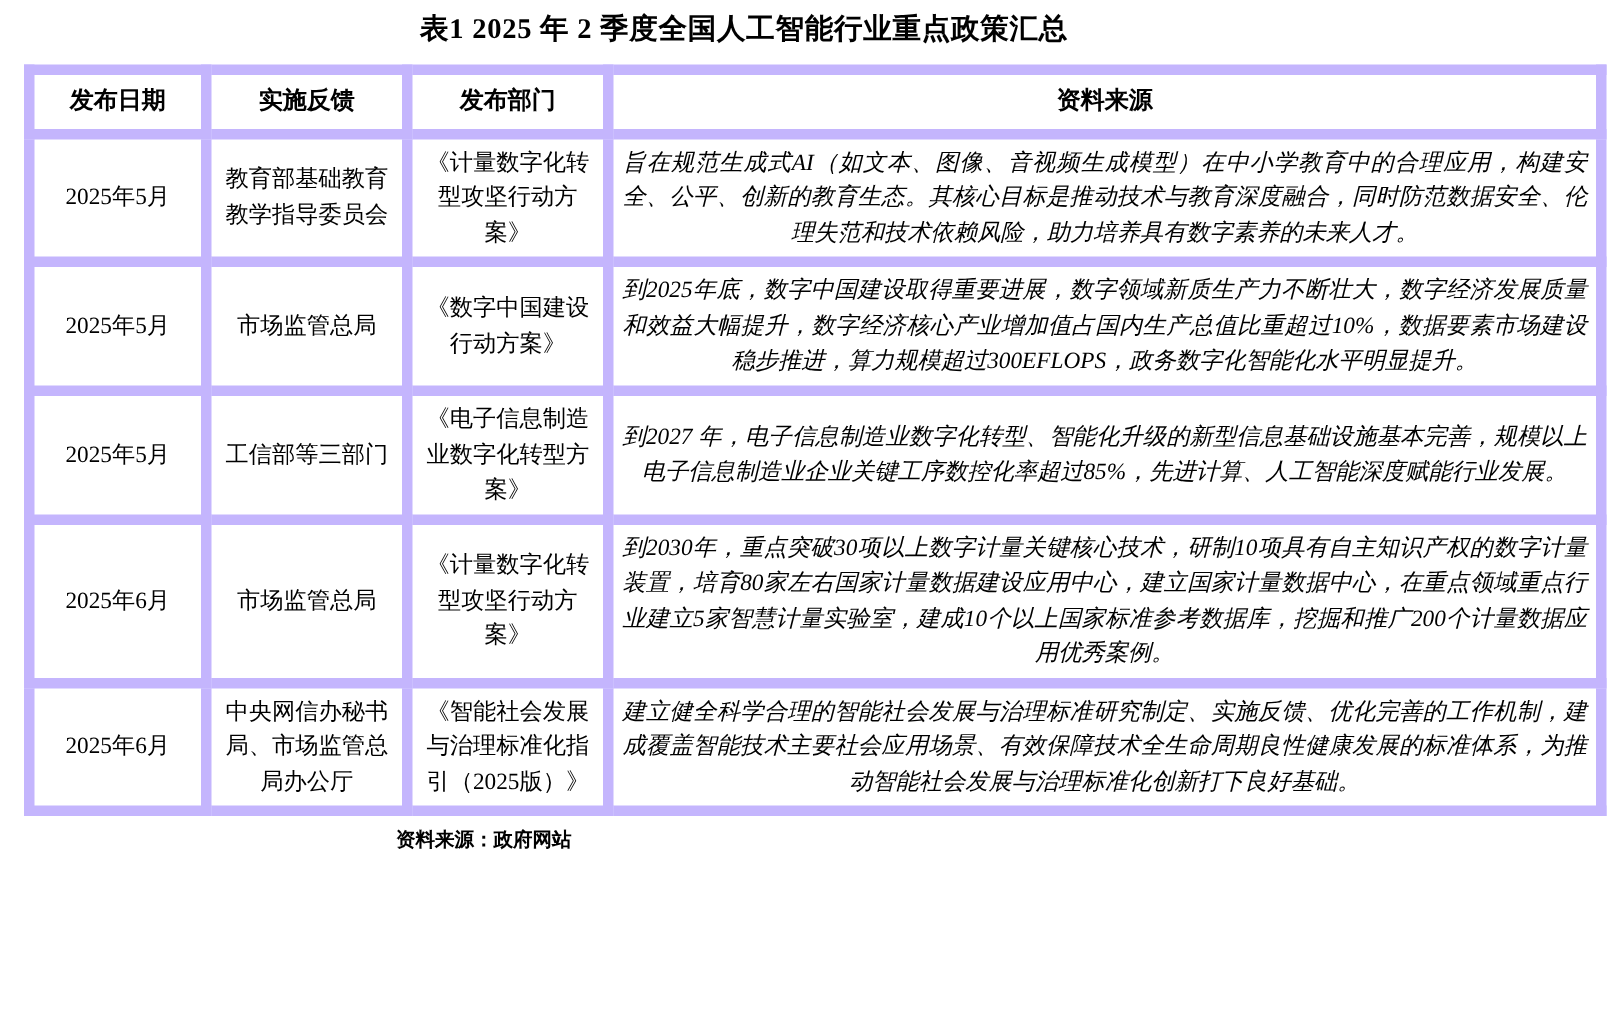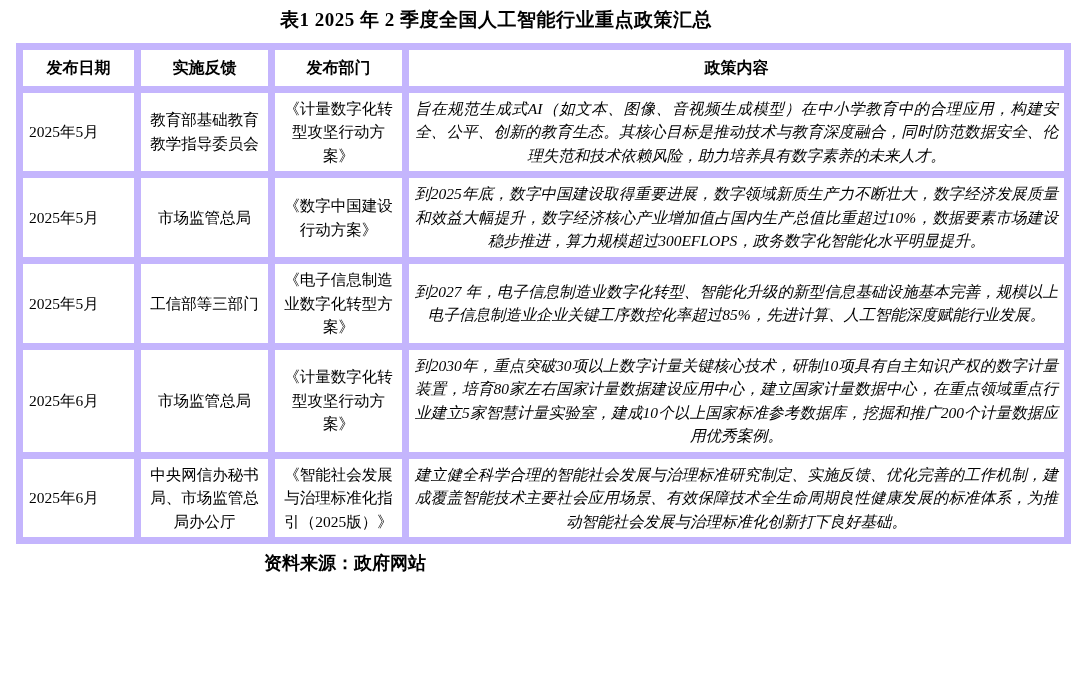--- a/index.html
+++ b/index.html
@@ -49,41 +49,41 @@
     font-size: 16px;
     height: 30px;
     padding: 3px 4px;
   }
   col.c-date { width: 118px; }
   col.c-name { width: 134px; }
   col.c-dept { width: 134px; }
   col.c-content { width: 662px; }
 
   td.cell-date {
-    text-align: left;
+    text-align: center;
     font-size: 15.5px;
     margin-left: 36px;
   }
   td.cell-name, td.cell-dept {
     text-align: center;
     font-size: 15.5px;
     line-height: 1.6;
   }
   td.cell-content {
     text-align: justify;
     text-align-last: center;
     font-size: 15.5px;
     line-height: 1.62;
     padding: 6px 9px;
     font-style: italic;
   }
   .source-note {
     margin: 7px 0 0 0;
     padding-left: 248px;
-    font-size: 18px;
+    font-size: 13px;
     font-weight: bold;
   }
 </style>
 </head>
 <body>
 
 <div class="page">
 
   <div class="doc-title">表1  2025 年 2 季度全国人工智能行业重点政策汇总</div>
 
@@ -92,21 +92,21 @@
       <col class="c-date">
       <col class="c-name">
       <col class="c-dept">
       <col class="c-content">
     </colgroup>
     <thead>
       <tr>
         <th>发布日期</th>
         <th>实施反馈</th>
         <th>发布部门</th>
-        <th>政策内容</th>
+        <th>资料来源</th>
       </tr>
     </thead>
     <tbody>
       <tr>
         <td class="cell-date">2025年5月</td>
         <td class="cell-name">教育部基础教育教学指导委员会</td>
         <td class="cell-dept">《计量数字化转型攻坚行动方案》</td>
         <td class="cell-content">旨在规范生成式AI（如文本、图像、音视频生成模型）在中小学教育中的合理应用，构建安全、公平、创新的教育生态。其核心目标是推动技术与教育深度融合，同时防范数据安全、伦理失范和技术依赖风险，助力培养具有数字素养的未来人才。</td>
       </tr>
       <tr>

